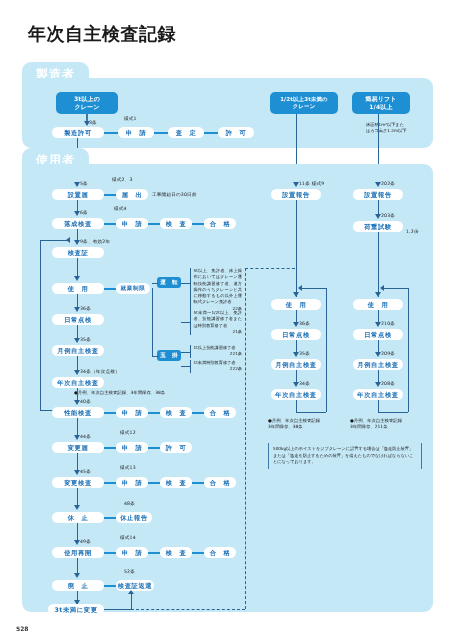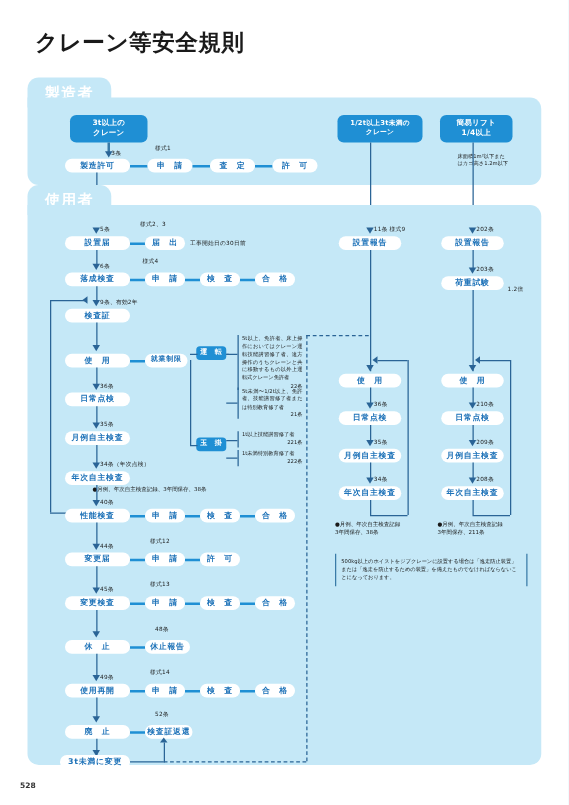--- a/index.html
+++ b/index.html
@@ -157,21 +157,21 @@
     position: absolute;
     left: 16px; top: 625px;
     font-size: 6px;
     font-weight: bold;
     color: #333;
   }
 </style>
 </head>
 <body>
 
-<div class="page-title">クレーン等安全規則</div>
+<div class="page-title">年次自主検査記録</div>
 
 <div class="panel-tab" id="tab-maker">製造者</div>
 <div class="panel" id="panel-maker"></div>
 
 <div class="node blue" style="left:56px; top:92px; width:62px; height:22px; font-size:6px;">
   <span style="white-space:pre-line;">3t以上の
 クレーン</span>
 </div>
 <div class="node blue" style="left:270px; top:92px; width:68px; height:22px; font-size:5.4px;">
   <span style="white-space:pre-line;">1/2t以上3t未満の

